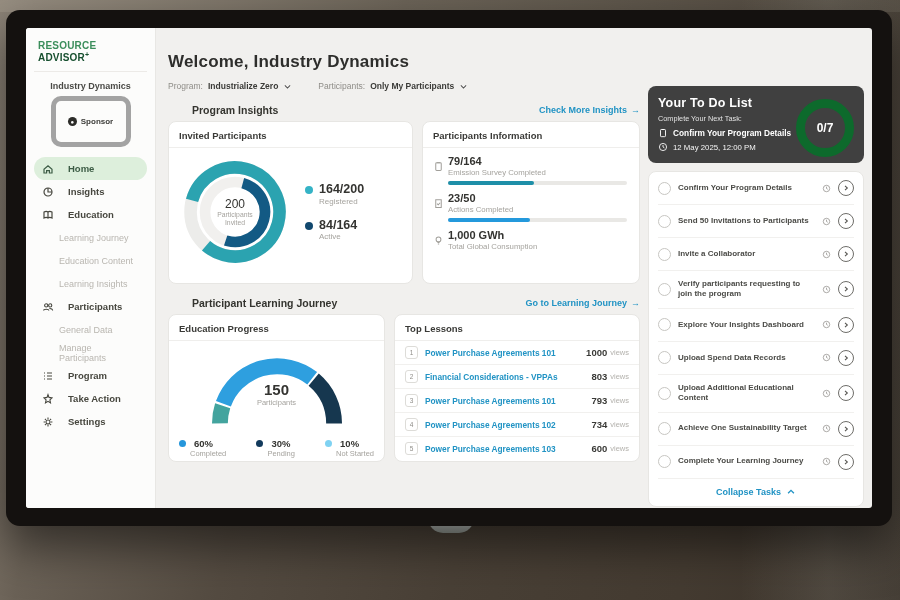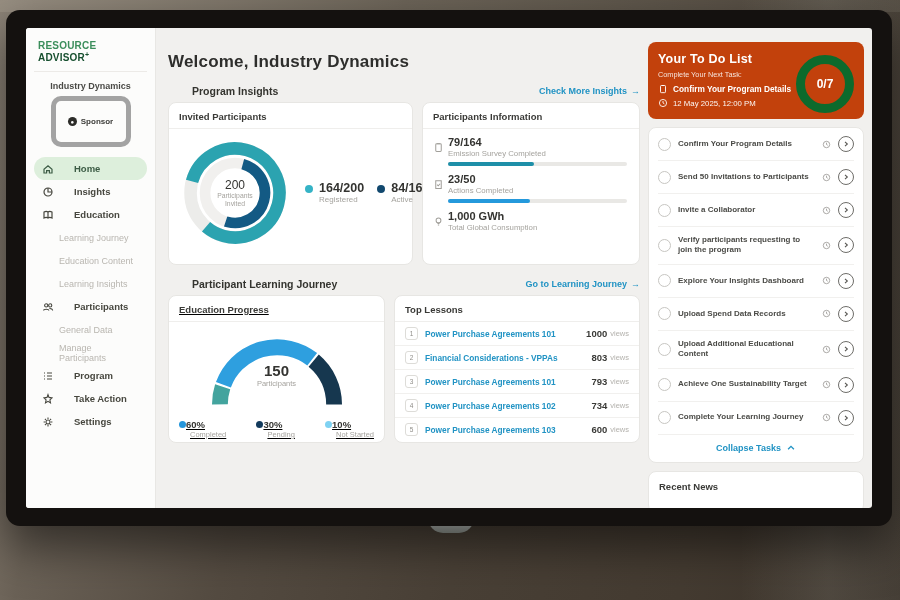--- a/index.html
+++ b/index.html
@@ -25,21 +25,21 @@
   .logo{font-size:10px;font-weight:bold;letter-spacing:.2px;padding:2px 2px 8px 4px;border-bottom:1px solid #eceae7;}
   .logo .p1{color:#3c8e5c;}
   .logo .p2{color:#17502f;}
   .logo sup{color:#17502f;font-size:7px;}
   .org{font-size:9px;font-weight:bold;color:#4a4a46;text-align:center;margin-top:9px;}
   .sponsor{display:flex;align-items:center;gap:4px;justify-content:center;margin:5px auto 10px;
     width:62px;border:5px solid #a3a3a3;border-radius:10px;padding:16px 4px;font-size:8px;color:#3c3c39;font-weight:bold;}
   .sponsor .dot{width:9px;height:9px;border-radius:50%;background:#2c2c29;display:inline-flex;
     align-items:center;justify-content:center;color:#fff;font-size:6px;}
   .nav{display:flex;flex-direction:column;}
-  .nav-item{display:flex;align-items:center;gap:20px;height:23px;padding:0 8px;border-radius:13px;
+  .nav-item{display:flex;align-items:center;gap:14px;height:23px;padding:0 8px;border-radius:13px;
     font-size:9.5px;font-weight:bold;color:#47473f;cursor:default;}
   .nav-item.active{background:#ddefdc;color:#3c5c45;}
   .nav-item.sub{padding-left:25px;font-weight:normal;color:#b9b6b0;font-size:9px;height:23px;}
   .nav-item svg{flex:0 0 auto;}
 
   
   .main{flex:1;padding:24px 8px 0 12px;box-sizing:border-box;}
   .welcome{font-size:17px;font-weight:bold;color:#2e2e2c;letter-spacing:.2px;}
   .filters{display:flex;gap:26px;margin-top:9px;font-size:8.5px;align-items:center;}
   .filter{display:flex;align-items:center;gap:5px;}
@@ -52,61 +52,61 @@
   .card{background:#fff;border:1px solid #e7e6e3;border-radius:8px;box-sizing:border-box;}
   .card-title{font-size:9.5px;font-weight:bold;color:#3a3a37;padding:8px 10px 6px;border-bottom:1px solid #efeeec;}
 
   
   .card-invited{width:245px;height:163px;}
   .donut-wrap{display:flex;align-items:center;padding:6px 8px;}
   .donut-box{position:relative;width:116px;height:116px;}
   .donut-center{position:absolute;inset:0;display:flex;flex-direction:column;align-items:center;justify-content:center;text-align:center;}
   .donut-center .v{font-size:12px;font-weight:normal;color:#343431;}
   .donut-center .l{font-size:6.8px;color:#a5a39e;line-height:1.25;width:52px;}
-  .legend-v{margin-left:12px;display:flex;flex-direction:row;gap:13px;}
+  .legend-v{margin-left:12px;display:flex;flex-direction:column;gap:13px;}
   .leg-item{display:flex;align-items:flex-start;gap:6px;}
   .leg-dot{width:8px;height:8px;border-radius:50%;margin-top:3px;}
   .leg-val{font-size:12.5px;font-weight:bold;color:#343431;line-height:1.1;}
   .leg-lab{font-size:8px;color:#a5a39e;}
 
   
   .card-info{width:218px;height:163px;}
   .stat{display:flex;gap:4px;padding:7px 12px 0 10px;}
   .stat .sicon{color:#a19f9a;margin-top:3px;}
   .stat-body{flex:1;}
   .stat-val{font-size:11px;font-weight:bold;color:#333330;}
   .stat-lab{font-size:7.8px;color:#a5a39e;margin-top:1px;}
   .bar{height:4px;background:#e9e8e5;border-radius:2px;margin-top:4px;}
   .bar i{display:block;height:4px;border-radius:2px;}
 
   
-  .card-edu{width:217px;height:148px;text-decoration:underline;}
+  .card-edu{width:217px;height:148px;}
   .gauge-wrap{position:relative;width:148px;margin:4px auto 0;}
   .gauge-center{position:absolute;left:0;right:0;top:36px;text-align:center;}
   .gauge-center .v{font-size:15px;font-weight:bold;color:#343431;}
   .gauge-center .l{font-size:7.5px;color:#a5a39e;}
   .gauge-legend{display:flex;justify-content:space-between;padding:2px 10px 0;}
-  .gl-item .top{display:flex;align-items:center;gap:0;}
+  .gl-item .top{display:flex;align-items:center;gap:8px;}
   .gl-item .dot{width:7px;height:7px;border-radius:50%;}
   .gl-item .v{font-size:9.5px;font-weight:bold;color:#343431;}
   .gl-item .l{font-size:7.5px;color:#a5a39e;margin-left:11px;}
 
   
   .card-lessons{width:246px;height:148px;}
   .lesson-row{display:flex;align-items:center;padding:5px 10px;border-bottom:1px solid #f1f0ee;}
   .lesson-row:last-child{border-bottom:none;}
   .rank{width:11px;height:11px;border:1px solid #dddcd8;border-radius:3px;font-size:6.5px;color:#8f8d88;
     display:flex;align-items:center;justify-content:center;margin-right:7px;}
   .lesson-title{flex:1;font-size:8.3px;font-weight:bold;color:#2193c4;cursor:pointer;}
   .views-num{font-size:9.5px;font-weight:bold;color:#3a3a37;}
   .views-suffix{font-size:7.5px;color:#b3b1ac;margin-left:3px;}
 
   
   .rightcol{width:232px;min-width:232px;box-sizing:border-box;padding:14px 16px 0 0;}
-  .todo-panel{position:relative;background:#c2410c;border-radius:8px;color:#fff;padding:10px 10px 11px;box-sizing:border-box;}
+  .todo-panel{position:relative;background:#404040;border-radius:8px;color:#fff;padding:10px 10px 11px;box-sizing:border-box;margin-top:44px;}
   .todo-title{font-size:12.5px;font-weight:bold;letter-spacing:.2px;}
   .todo-sub{font-size:7.3px;opacity:.85;margin-top:4px;}
   .todo-line{display:flex;align-items:center;gap:5px;margin-top:5px;font-size:8.3px;font-weight:bold;}
   .todo-line.time{font-weight:normal;font-size:7.8px;opacity:.95;margin-top:4px;}
   .ring{position:absolute;right:10px;top:13px;width:40px;height:40px;border:9px solid #0d6a2c;border-radius:50%;
     display:flex;align-items:center;justify-content:center;font-size:12px;font-weight:bold;color:#fff;}
   .task-card{background:#fff;border:1px solid #e7e6e3;border-radius:8px;margin-top:8px;padding:0 9px;}
   .task-row{display:flex;align-items:center;gap:7px;padding:8px 0;border-bottom:1px solid #f1f0ee;}
   .task-row:last-of-type{border-bottom:none;}
   .task-check{width:11px;height:11px;min-width:11px;border:1.2px solid #c7c6c2;border-radius:50%;}
@@ -201,20 +201,36 @@
               <path d="M6 1.6 V3 M6 9 V10.4 M1.6 6 H3 M9 6 H10.4 M2.9 2.9 L3.9 3.9 M8.1 8.1 L9.1 9.1 M9.1 2.9 L8.1 3.9 M3.9 8.1 L2.9 9.1"></path>
             </svg>
         <span>Settings</span>
       </div>
     </div>
   </div>
 
   <div class="main">
     <div class="welcome">Welcome, Industry Dynamics</div>
 
+    <div class="filters">
+      <div class="filter">
+        <span class="lab">Program:</span>
+        <span class="val">Industrialize Zero</span>
+        <svg width="9" height="9" viewBox="0 0 12 12" fill="none" stroke="#555" stroke-width="1.4">
+              <path d="M2.5 4.5 L6 8 L9.5 4.5"></path>
+            </svg>
+      </div>
+      <div class="filter">
+        <span class="lab">Participants:</span>
+        <span class="val">Only My Participants</span>
+        <svg width="9" height="9" viewBox="0 0 12 12" fill="none" stroke="#555" stroke-width="1.4">
+              <path d="M2.5 4.5 L6 8 L9.5 4.5"></path>
+            </svg>
+      </div>
+    </div>
 
     <div class="section-row">
       <span class="section-title">Program Insights</span>
       <span class="section-link">
         <span>Check More Insights</span>
         <span class="arrow">→</span>
       </span>
     </div>
 
     <div class="cards-row">

